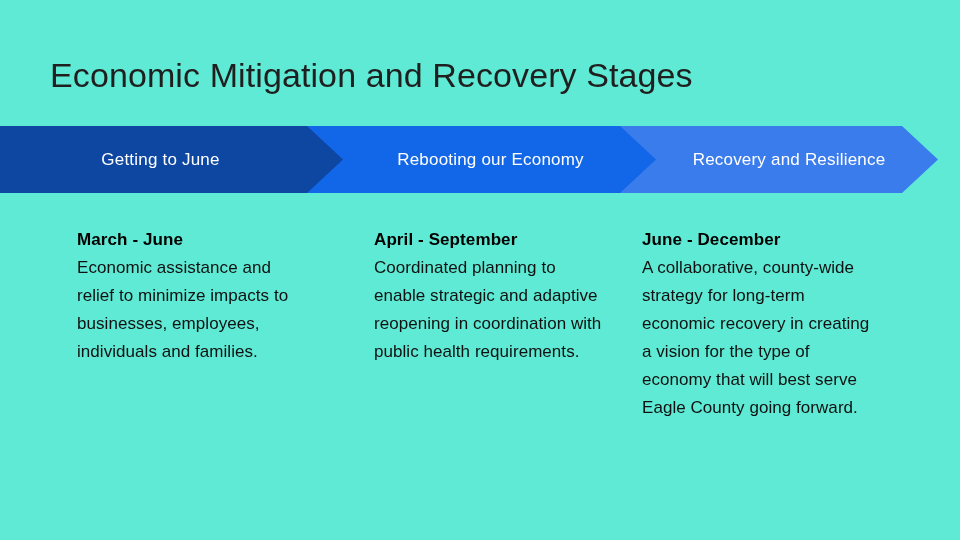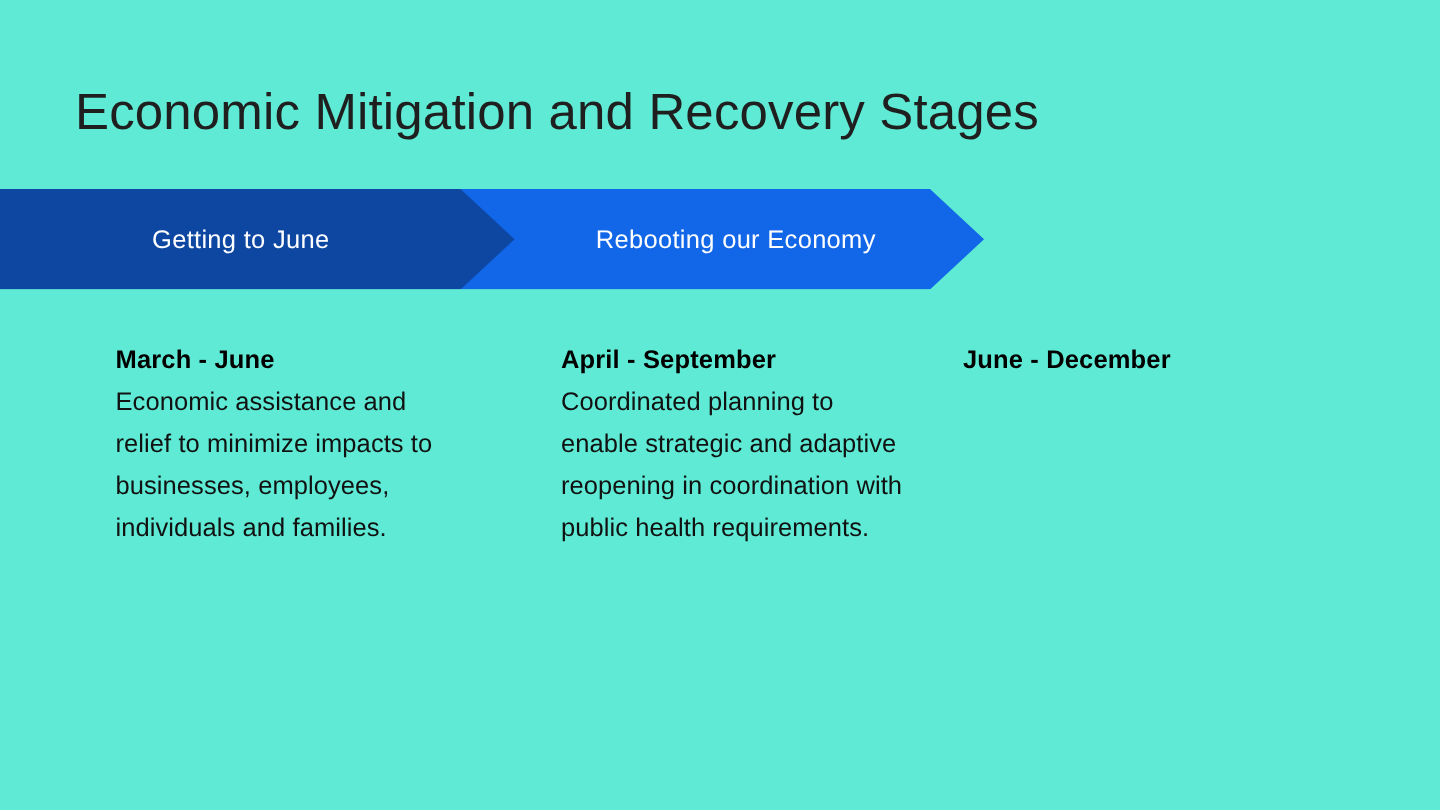--- a/index.html
+++ b/index.html
@@ -130,20 +130,23 @@
 </style>
 </head>
 <body>
 
 <div class="slide">
 
   <h1 class="slide-title">Economic Mitigation and Recovery Stages</h1>
 
   <div class="chevron-band">
 
+    <div class="chev chev-3">
+      <span class="chev-label">Recovery and Resilience</span>
+    </div>
 
     <div class="chev chev-2">
       <span class="chev-label">Rebooting our Economy</span>
     </div>
 
     <div class="chev chev-1">
       <span class="chev-label">Getting to June</span>
     </div>
 
   </div>
@@ -155,17 +158,18 @@
       <p class="col-body">Economic assistance and relief to minimize impacts to businesses, employees, individuals and families.</p>
     </div>
 
     <div class="col col-2">
       <p class="col-heading">April - September</p>
       <p class="col-body">Coordinated planning to enable strategic and adaptive reopening in coordination with public health requirements.</p>
     </div>
 
     <div class="col col-3">
       <p class="col-heading">June - December</p>
+      <p class="col-body">A collaborative, county-wide strategy for long-term economic recovery in creating a vision for the type of economy that will best serve Eagle County going forward.</p>
     </div>
 
   </div>
 
 </div>
 
 </body></html>

